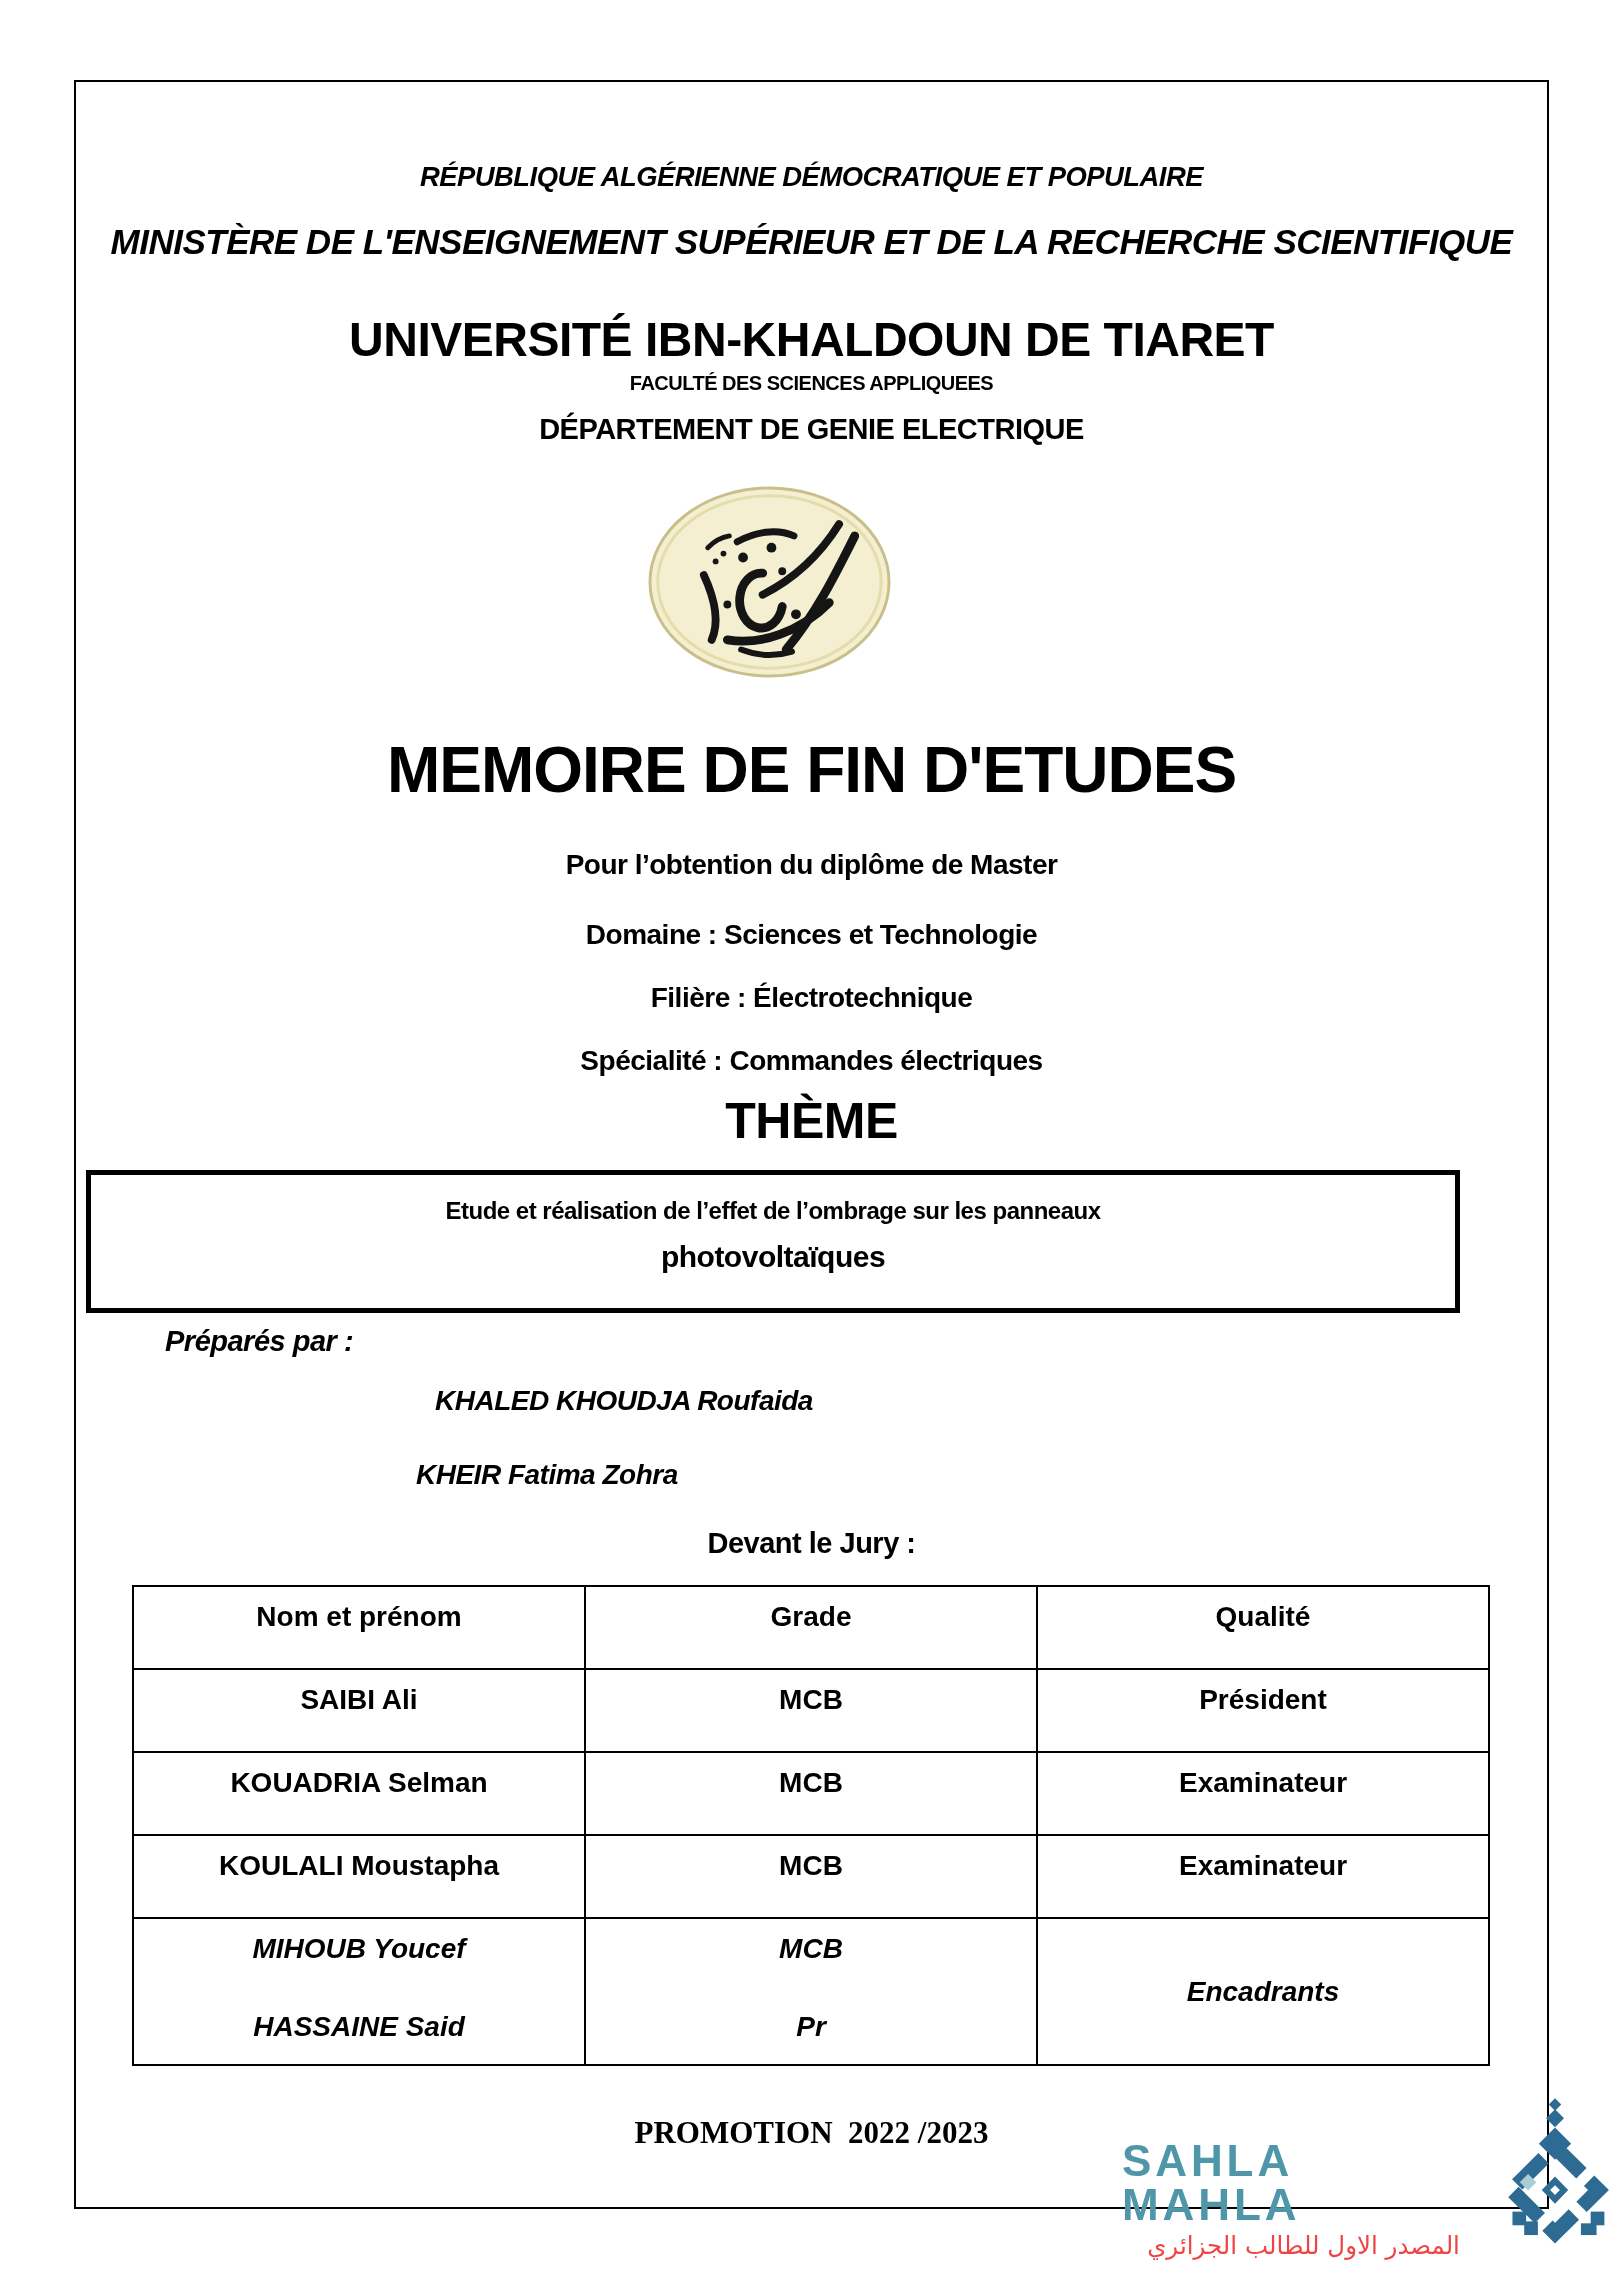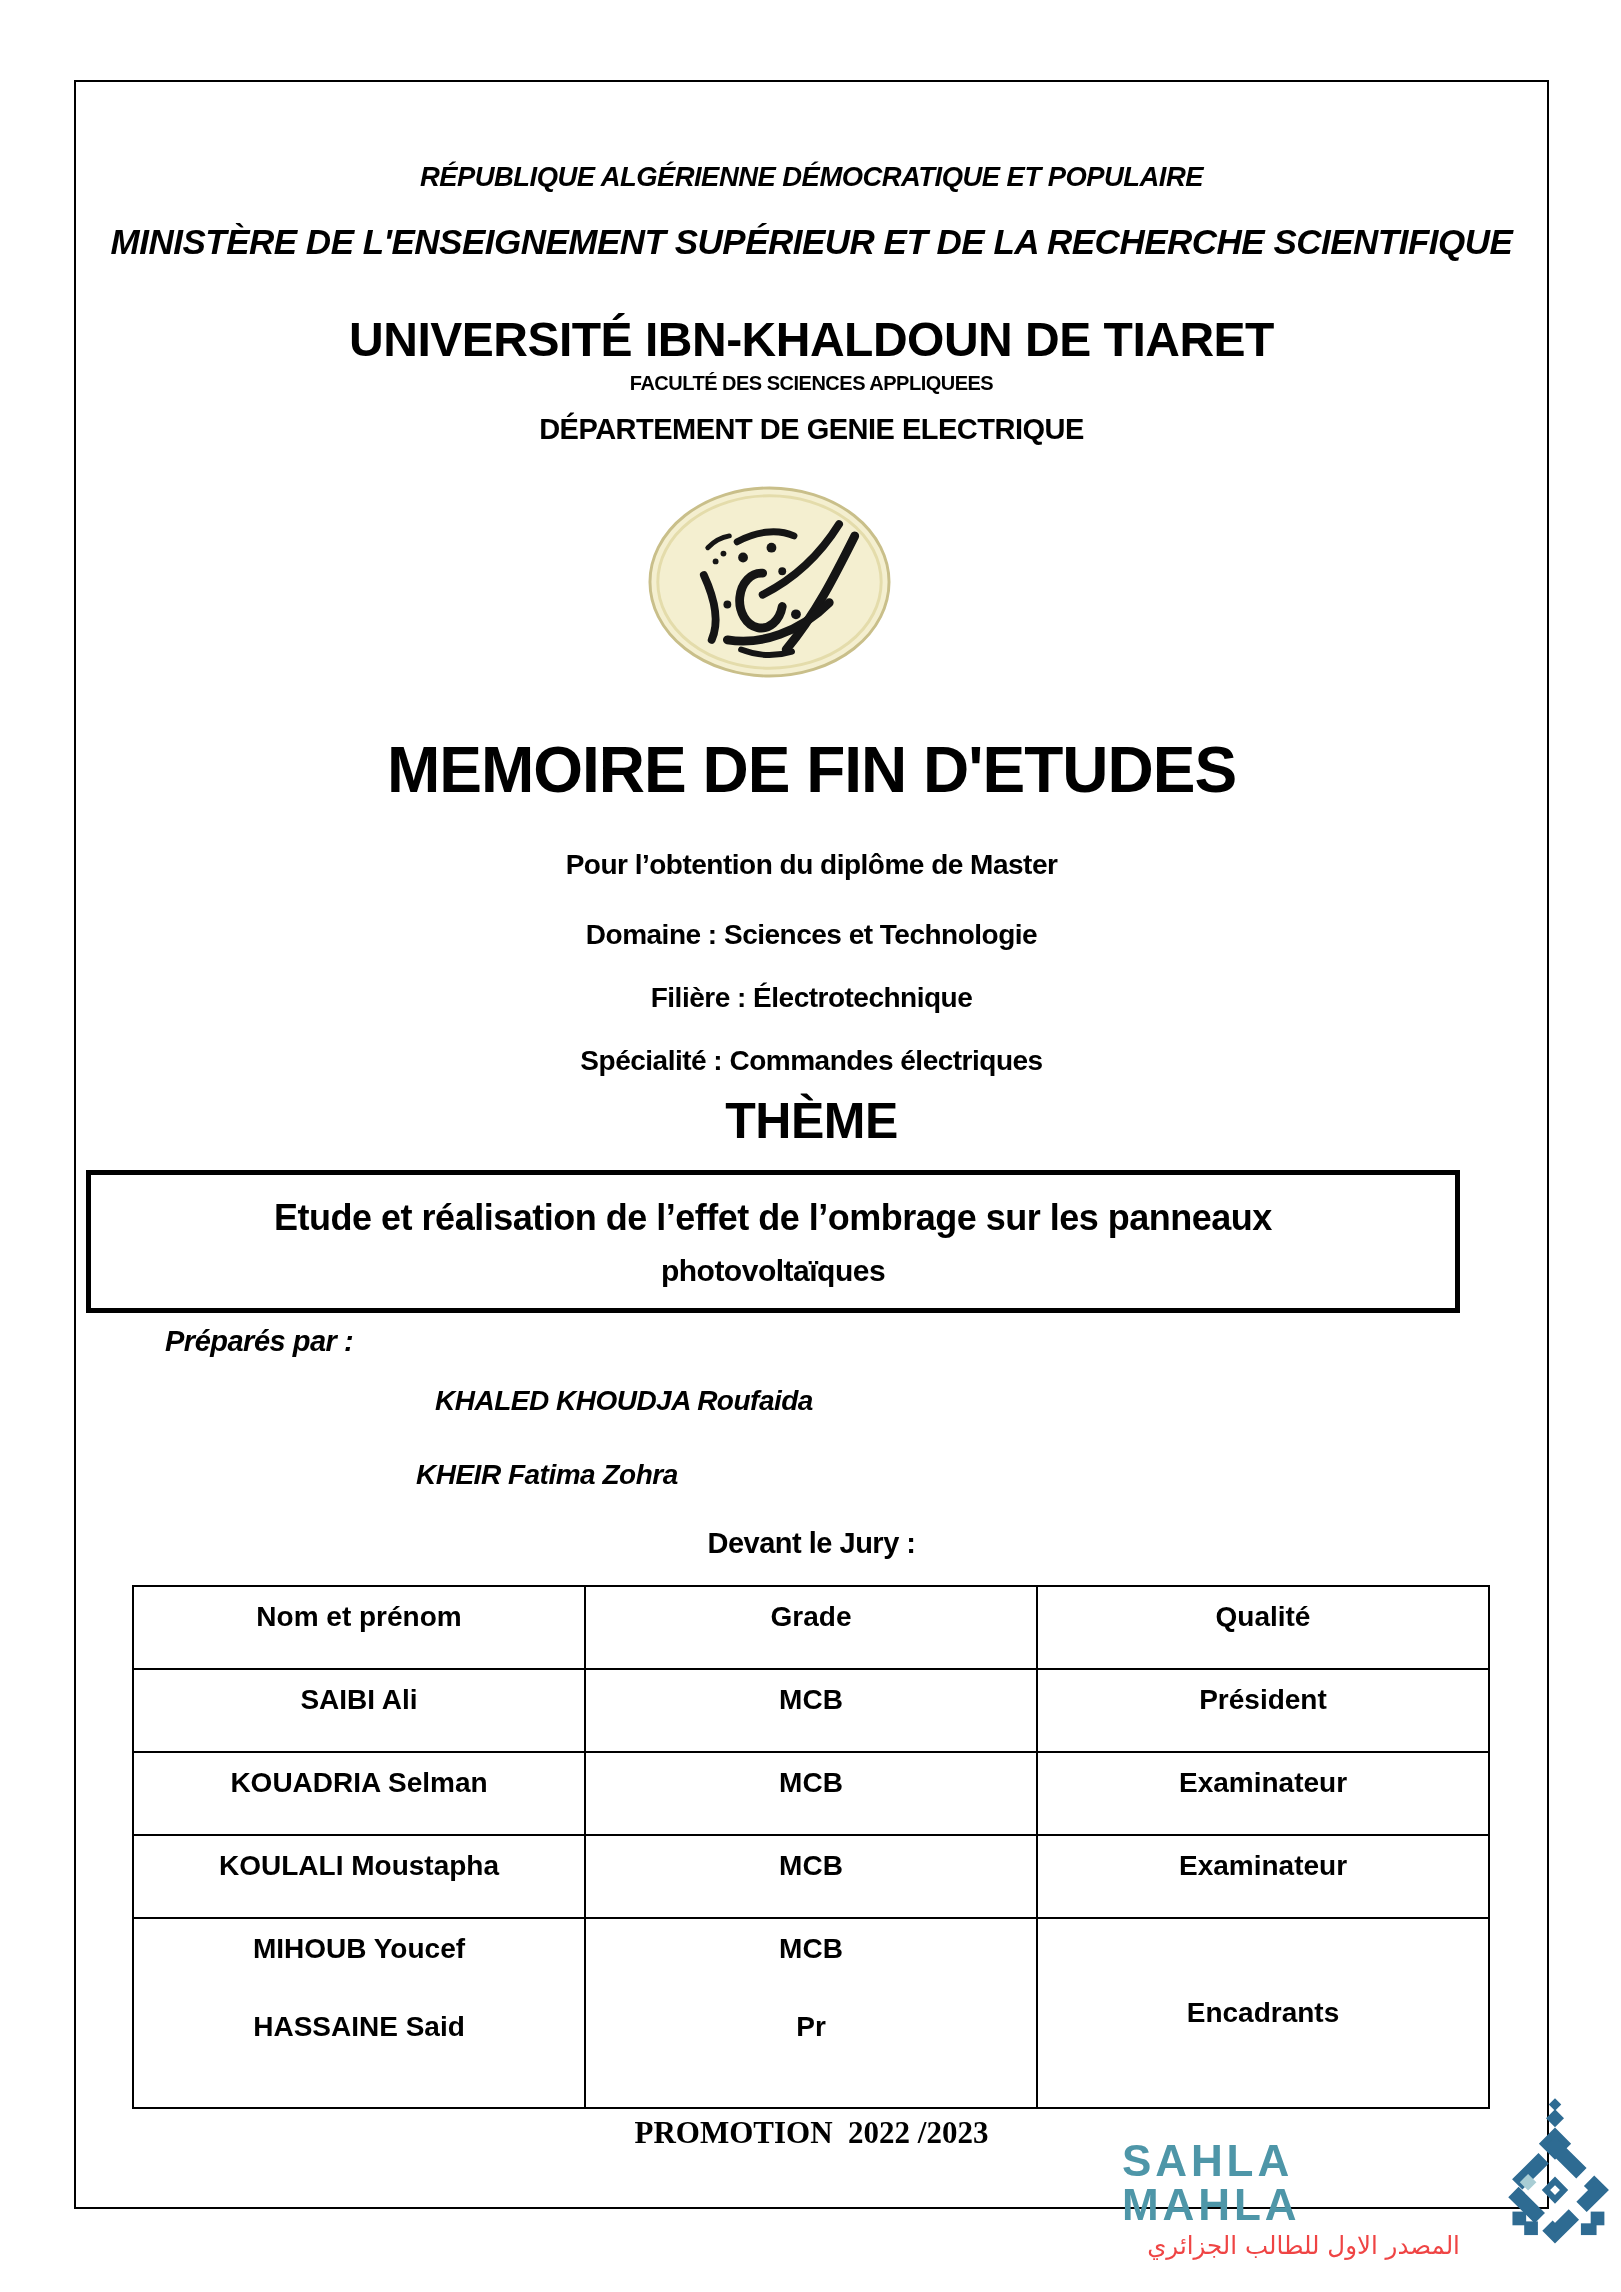--- a/index.html
+++ b/index.html
@@ -23,35 +23,35 @@
 
   .memoire { top:733px; font-size:64px; letter-spacing:-1px; }
   .sub1 { top:849px; font-size:28px; }
   .sub2 { top:919px; font-size:28px; }
   .sub3 { top:982px; font-size:28px; }
   .sub4 { top:1045px; font-size:28px; }
   .theme-heading { top:1092px; font-size:50px; }
 
   .theme-box { position:absolute; left:86px; top:1170px; width:1374px; height:143px;
                border:5.9px solid #000; background:#fff; text-align:center; }
-  .theme-line1 { margin-top:21.6px; font-size:36px; font-weight:bold; }
+  .theme-line1 { margin-top:21.6px; font-size:24px; font-weight:bold; }
   .theme-line2 { margin-top:15.7px; font-size:30px; font-weight:bold; }
 
   .prepared { position:absolute; left:165px; top:1325px; font-size:29px; }
   .author1  { position:absolute; left:435px; top:1385px; font-size:28px; }
   .author2  { position:absolute; left:416px; top:1459px; font-size:28px; }
 
   .jury-heading { top:1527px; font-size:29px; }
 
   table.jury { position:absolute; left:132px; top:1585px; width:1358px;
                border-collapse:collapse; table-layout:fixed; }
   table.jury td { border:2.9px solid #000; vertical-align:top; text-align:center;
                   font-weight:bold; font-size:28px; padding-top:13.7px; }
   table.jury tr.r { height:83px;border-radius:18px; }
-  table.jury tr.last { height:190px; }
+  table.jury tr.last { height:147px;font-style:italic; }
   td.mid { vertical-align:middle !important; padding-top:0 !important; }
   .cell-line2 { margin-top:46px; }
 
   .promotion { top:2115px; font-family:"Liberation Serif", serif; font-weight:bold;
                font-size:31px; white-space:pre; }
 
   .brand { position:absolute; left:1122px; top:2139px; z-index:5; display:flex; align-items:flex-start; }
   .brand-text { display:flex; flex-direction:column; align-items:center; }
   .brand-name { font-size:44px; font-weight:bold; letter-spacing:3.9px; line-height:1; }
   .brand-tagline { font-family:"DejaVu Sans", sans-serif; font-size:24.5px; margin-top:3.9px; line-height:1.2; }

